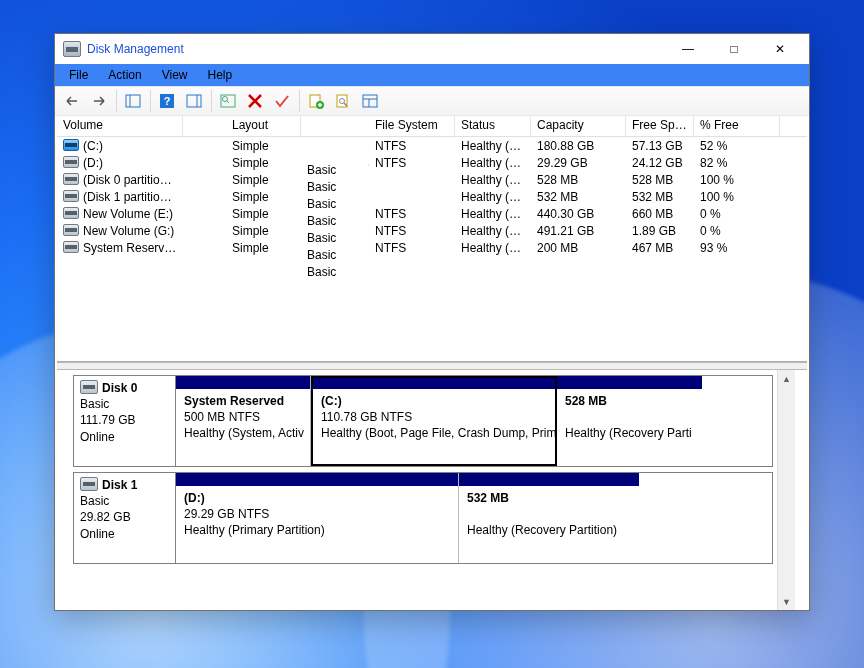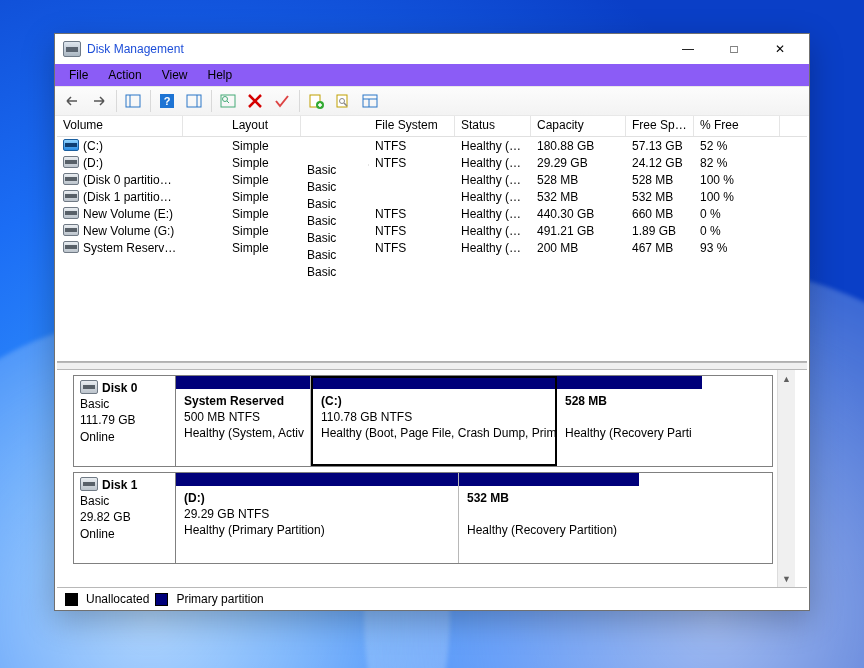--- a/index.html
+++ b/index.html
@@ -71,21 +71,21 @@
     font-size: 12px;
     color:#000;
   }
 
   
   .menubar {
     height: 22px;
     display:flex;
     align-items:center;
     padding: 0 4px;
-    background:#8b5cf6;
+    background:#3b82f6;
     gap: 0;
   }
   .menubar span {
     padding: 2px 10px;
   }
 
   
   .toolbar {
     height: 28px;
     display:flex;
@@ -535,20 +535,14 @@
           </div>
         </div>
       </div>
     <div class="vscroll">
       <div class="arrow">▲</div>
       <div class="track"></div>
       <div class="arrow">▼</div>
     </div>
   </div>
 
-  <div class="legend">
-    <span class="swatch black"></span>
-    <span>Unallocated</span>
-    <span class="swatch blue"></span>
-    <span>Primary partition</span>
-  </div>
 
 </div>
 
 </body></html>

